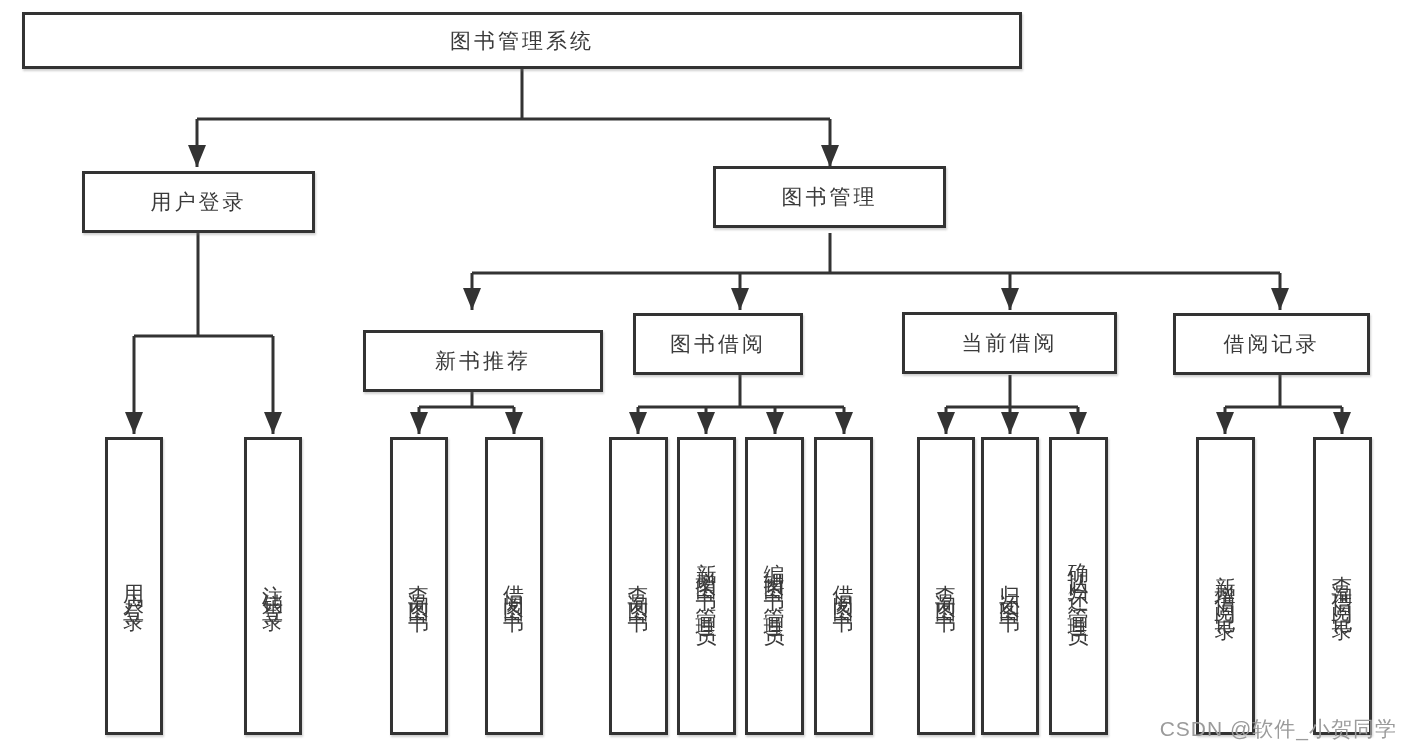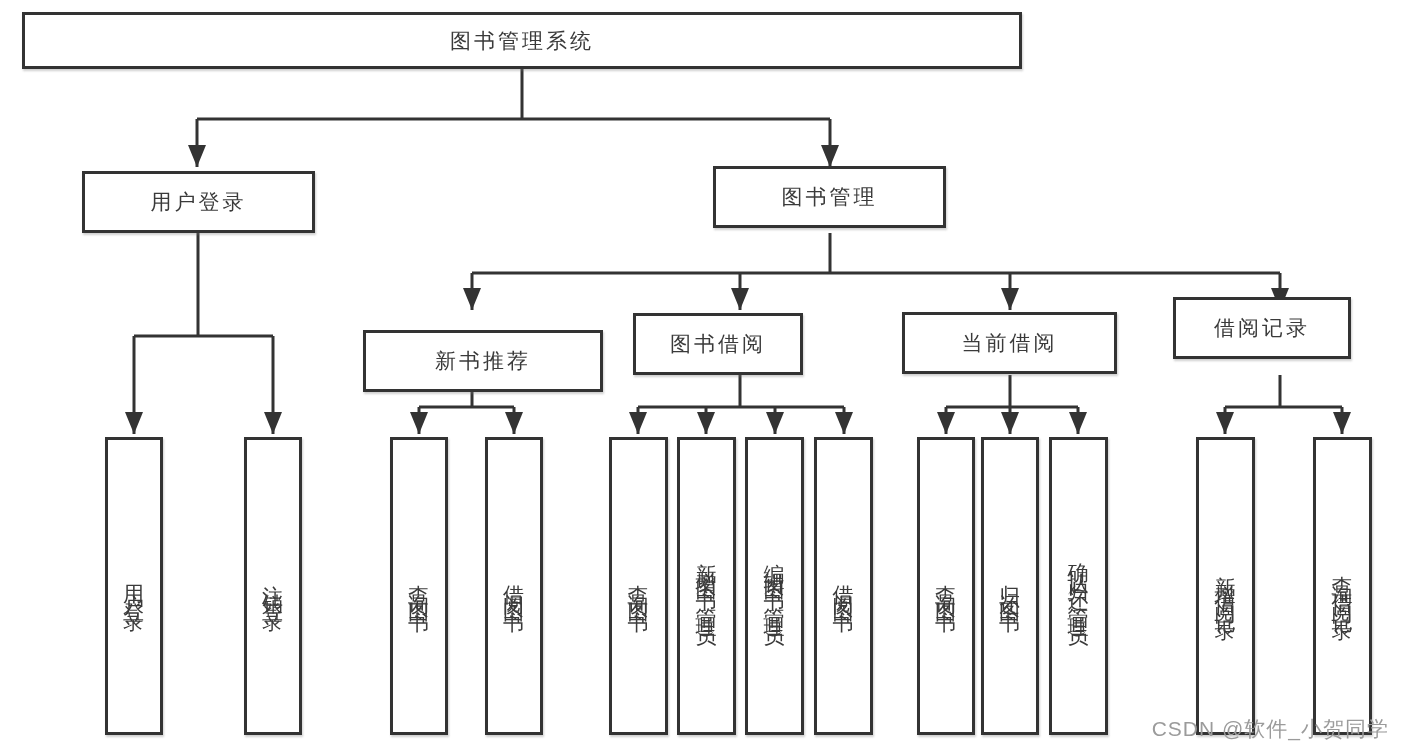--- a/index.html
+++ b/index.html
@@ -38,21 +38,21 @@
     white-space: nowrap;
   }
   .box.v {
     writing-mode: vertical-rl;
     letter-spacing: 9px;
     white-space: normal;
     line-height: 1;
   }
   .watermark {
     position: absolute;
-    right: 16px;
+    right: 8px;
     bottom: 4px;
     font-size: 21px;
     color: #9b9b9b;
     letter-spacing: 1px;
     z-index: 5;
   }
 </style>
 </head>
 <body>
 
@@ -114,21 +114,21 @@
   </svg>
 
   <div class="box" style="left:22px; top:12px; width:1000px; height:57px">图书管理系统</div>
 
   <div class="box" style="left:82px; top:171px; width:233px; height:62px">用户登录</div>
   <div class="box" style="left:713px; top:166px; width:233px; height:62px">图书管理</div>
 
   <div class="box" style="left:363px; top:330px; width:240px; height:62px">新书推荐</div>
   <div class="box" style="left:633px; top:313px; width:170px; height:62px">图书借阅</div>
   <div class="box" style="left:902px; top:312px; width:215px; height:62px">当前借阅</div>
-  <div class="box" style="left:1173px; top:297px; width:178px; height:62px">借阅记录</div>
+  <div class="box" style="left:1173px; top:313px; width:197px; height:62px">借阅记录</div>
 
   <div class="box v" style="left:105px; top:437px; width:58px; height:298px">用户登录</div>
   <div class="box v" style="left:244px; top:437px; width:58px; height:298px">注销登录</div>
 
   <div class="box v" style="left:390px; top:437px; width:58px; height:298px">查询图书</div>
   <div class="box v" style="left:485px; top:437px; width:58px; height:298px">借阅图书</div>
 
   <div class="box v" style="left:609px; top:437px; width:59px; height:298px">查询图书</div>
   <div class="box v" style="left:677px; top:437px; width:59px; height:298px">新增图书（管理员）</div>
   <div class="box v" style="left:745px; top:437px; width:59px; height:298px">编辑图书（管理员）</div>

